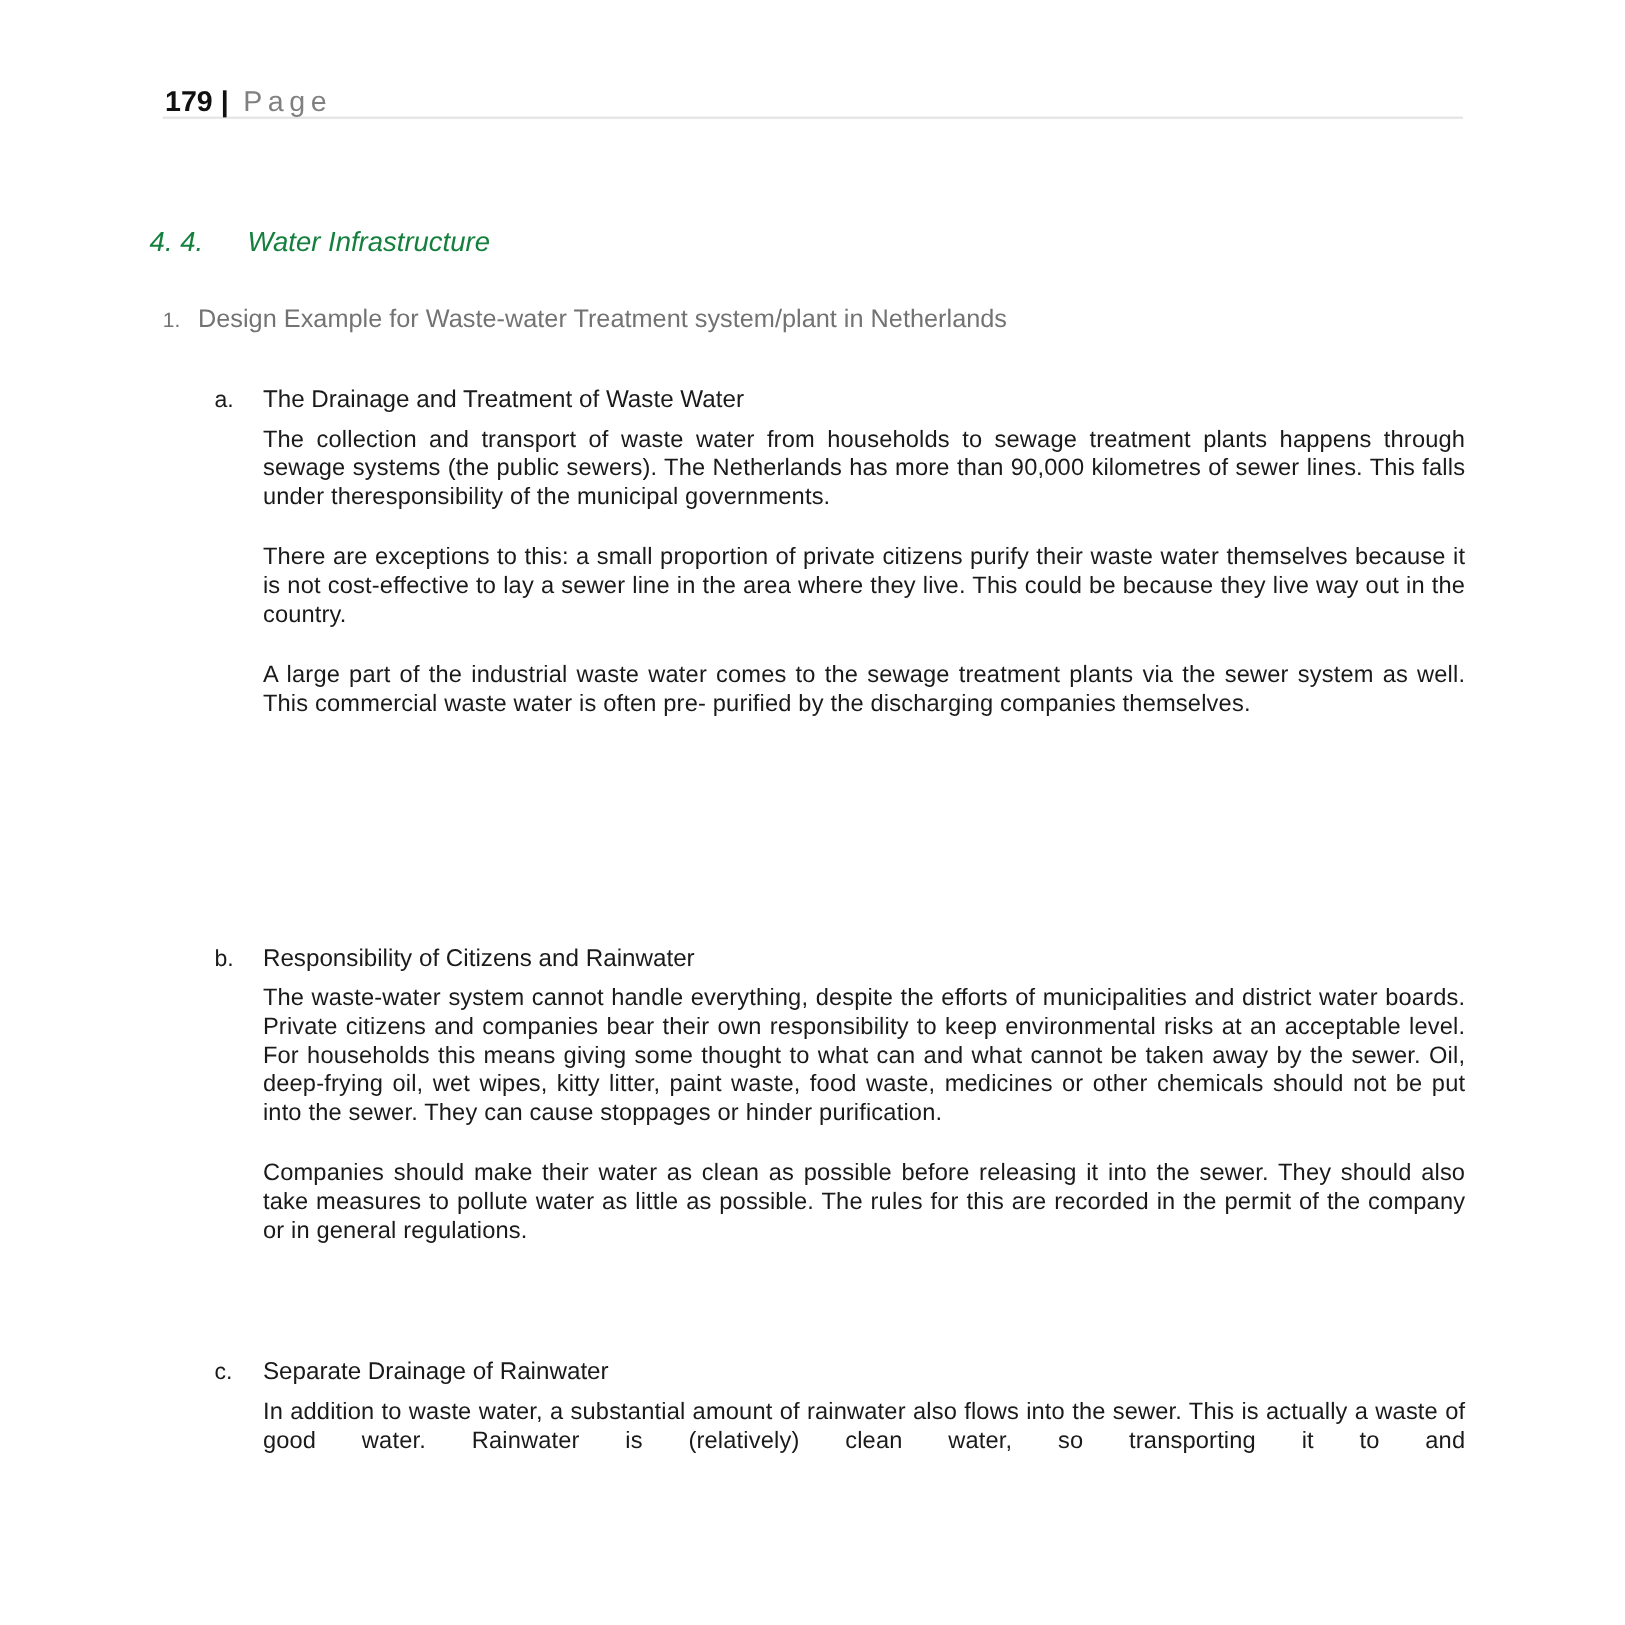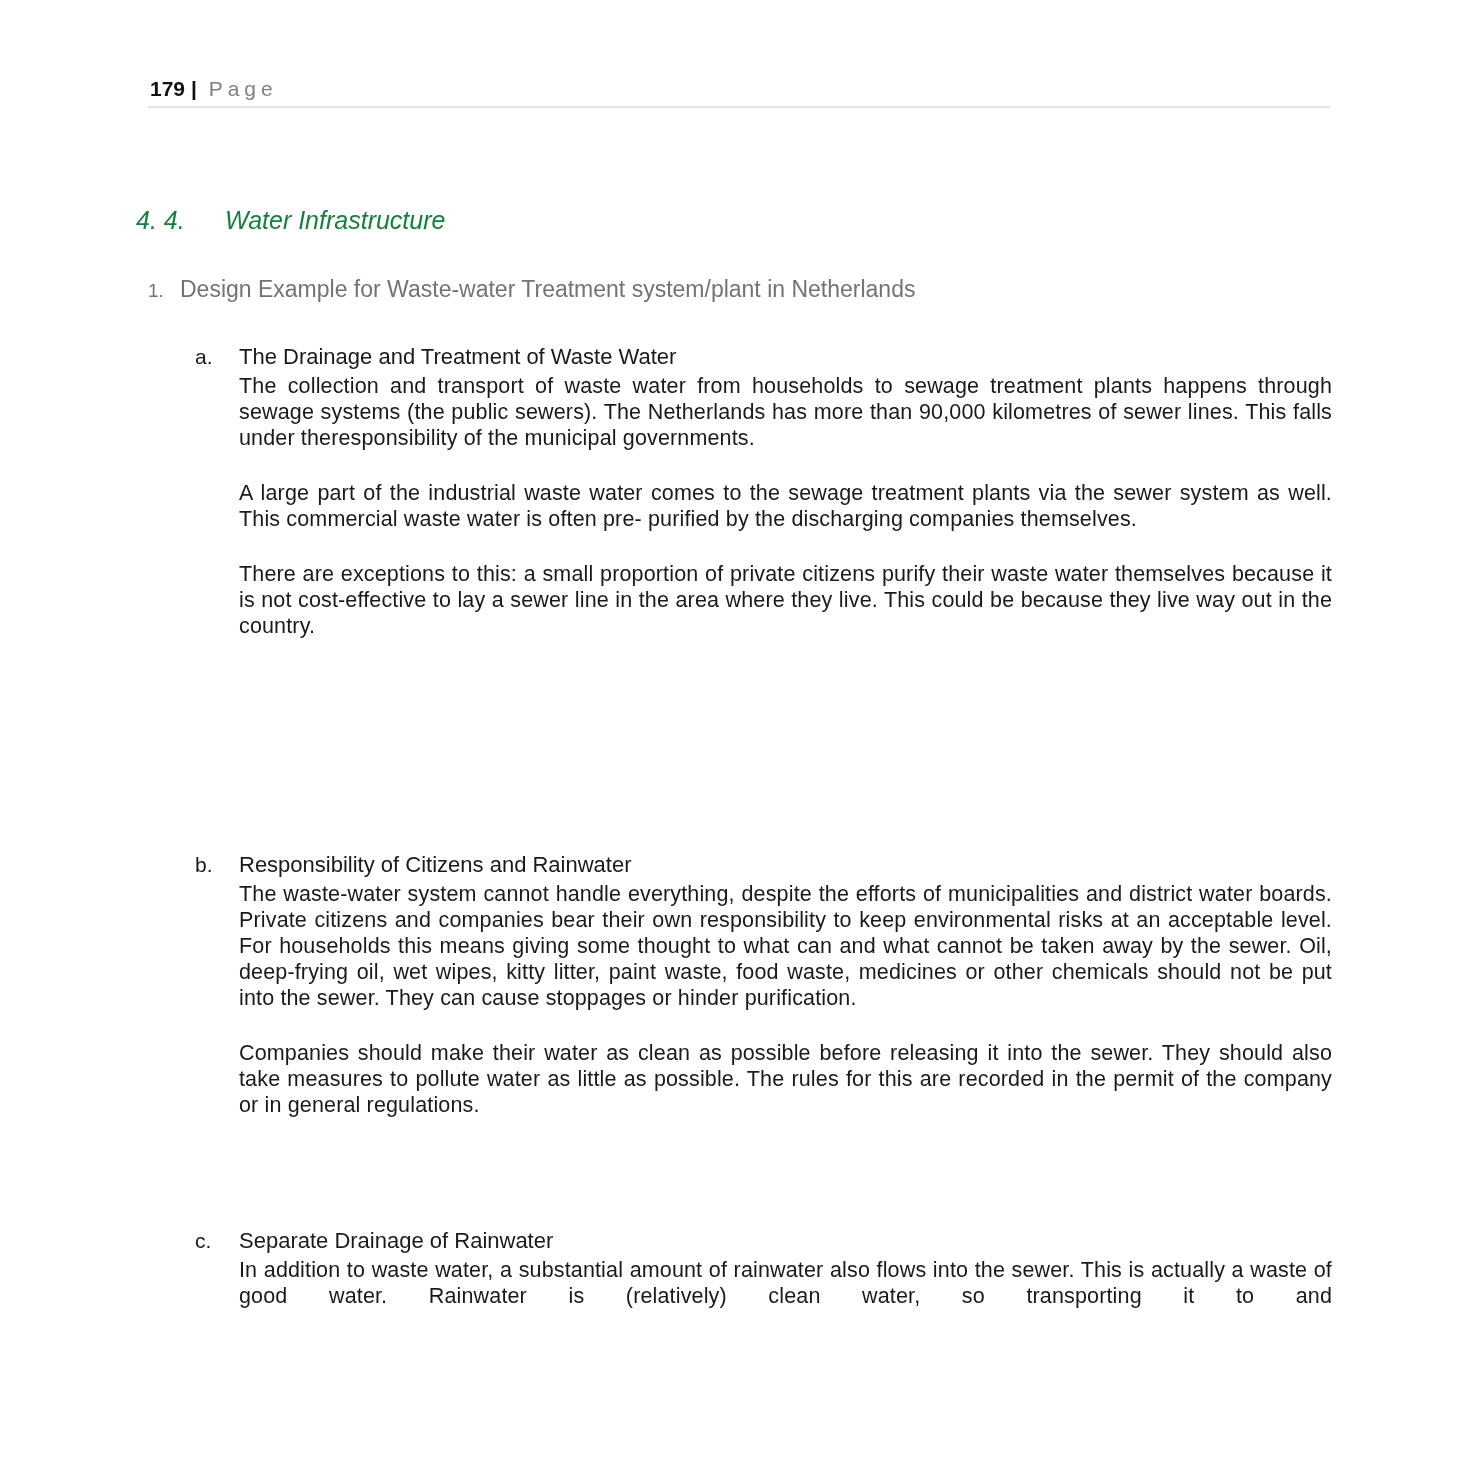--- a/index.html
+++ b/index.html
@@ -1,34 +1,34 @@
 <!DOCTYPE html>
 <html><head>
 <meta charset="utf-8">
 <style>
   html, body { margin: 0; padding: 0; background: #ffffff; }
   body { width: 1477px; height: 1477px; position: relative; overflow: hidden;
          font-family: "Liberation Sans", sans-serif; color: #1a1a1a; }
 
   .page-header { position: absolute; left: 148px; top: 74px; width: 1182px;
                  height: 32px; border-bottom: 2px solid #e4e4e4; }
-  .page-num { font-family: "Liberation Sans", sans-serif; font-weight: bold; font-size: 21px;
+  .page-num { font-family: "Liberation Sans", sans-serif; font-weight: bold; font-size: 26px;
               color: #111; position: absolute; left: 2px; top: 3px; }
   .page-bar { font-weight: bold; }
   .page-word { color: #808080; font-weight: normal; letter-spacing: 5px; margin-left: 6px; }
 
   .section-heading { position: absolute; left: 136px; top: 206px; font-style: italic;
                      font-size: 25px; color: #15803d; font-family: "Liberation Sans", sans-serif; }
   .section-heading .sec-num { display: inline-block; width: 89px; }
 
   .item-1 { position: absolute; left: 148px; top: 276px; font-size: 23px; color: #737373; }
   .item-1 .num { display: inline-block; width: 32px; font-size: 19px; }
 
   .sub { position: absolute; left: 195px; width: 1137px; }
-  .sub .sub-title { font-size: 22px; line-height: 26px; }
+  .sub .sub-title { font-size: 22px; line-height: 38px; }
   .sub .sub-letter { display: inline-block; width: 44px; font-size: 21px; }
   .sub .para { margin-left: 44px; font-size: 21.5px; line-height: 26px; text-align: justify;
                text-align-last: left; letter-spacing: 0.15px; }
   .sub .para + .para { margin-top: 29px; }
 
   #sub-a { top: 344px; }
   #sub-b { top: 852px; }
   #sub-c { top: 1228px; }
 </style>
 </head>
@@ -48,22 +48,22 @@
 
 <div class="item-1">
   <span class="num">1.</span><span>Design Example for Waste-water Treatment system/plant in Netherlands</span>
 </div>
 
 <div class="sub" id="sub-a">
   <div class="sub-title">
     <span class="sub-letter">a.</span><span>The Drainage and Treatment of Waste Water</span>
   </div>
   <p class="para" style="margin-top:3px;margin-bottom:0">The collection and transport of waste water from households to sewage treatment plants happens through sewage systems (the public sewers). The Netherlands has more than 90,000 kilometres of sewer lines. This falls under theresponsibility of the municipal governments.</p>
+  <p class="para" style="margin-bottom:0">There are exceptions to this: a small proportion of private citizens purify their waste water themselves because it is not cost-effective to lay a sewer line in the area where they live. This could be because they live way out in the country.</p>
   <p class="para" style="margin-bottom:0">A large part of the industrial waste water comes to the sewage treatment plants via the sewer system as well. This commercial waste water is often pre- purified by the discharging companies themselves.</p>
-  <p class="para" style="margin-bottom:0">There are exceptions to this: a small proportion of private citizens purify their waste water themselves because it is not cost-effective to lay a sewer line in the area where they live. This could be because they live way out in the country.</p>
 </div>
 
 <div class="sub" id="sub-b">
   <div class="sub-title">
     <span class="sub-letter">b.</span><span>Responsibility of Citizens and Rainwater</span>
   </div>
   <p class="para" style="margin-top:3px;margin-bottom:0">The waste-water system cannot handle everything, despite the efforts of municipalities and district water boards. Private citizens and companies bear their own responsibility to keep environmental risks at an acceptable level. For households this means giving some thought to what can and what cannot be taken away by the sewer. Oil, deep-frying oil, wet wipes, kitty litter, paint waste, food waste, medicines or other chemicals should not be put into the sewer. They can cause stoppages or hinder purification.</p>
   <p class="para" style="margin-bottom:0">Companies should make their water as clean as possible before releasing it into the sewer. They should also take measures to pollute water as little as possible. The rules for this are recorded in the permit of the company or in general regulations.</p>
 </div>
 

